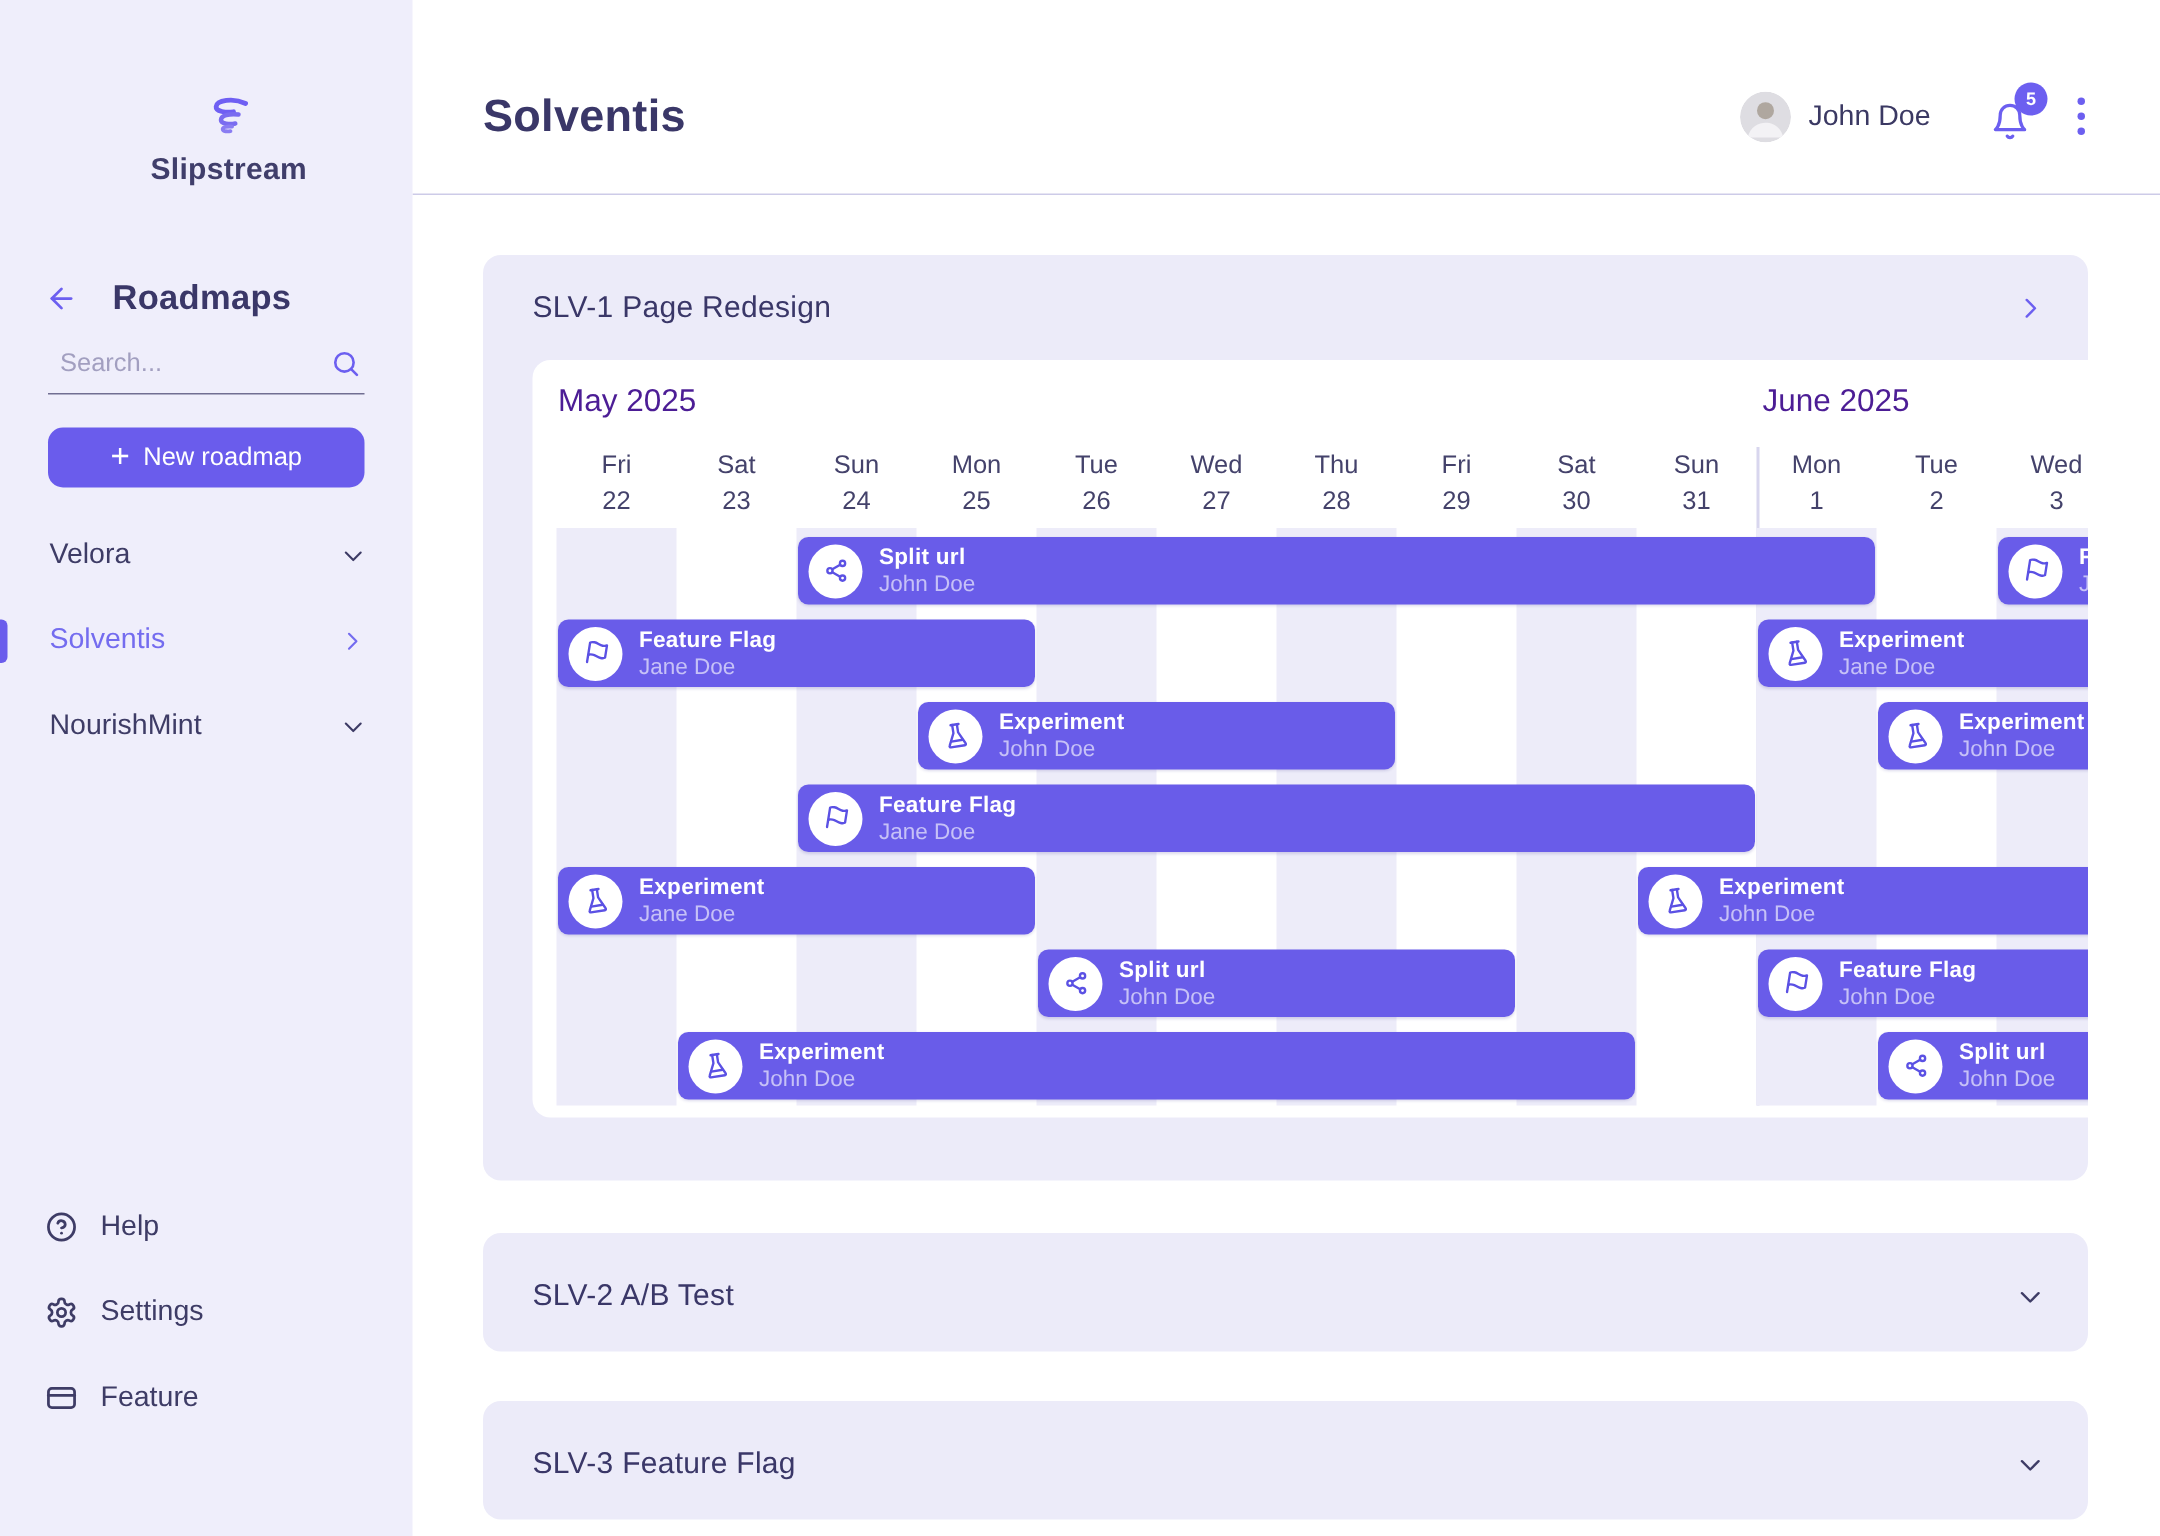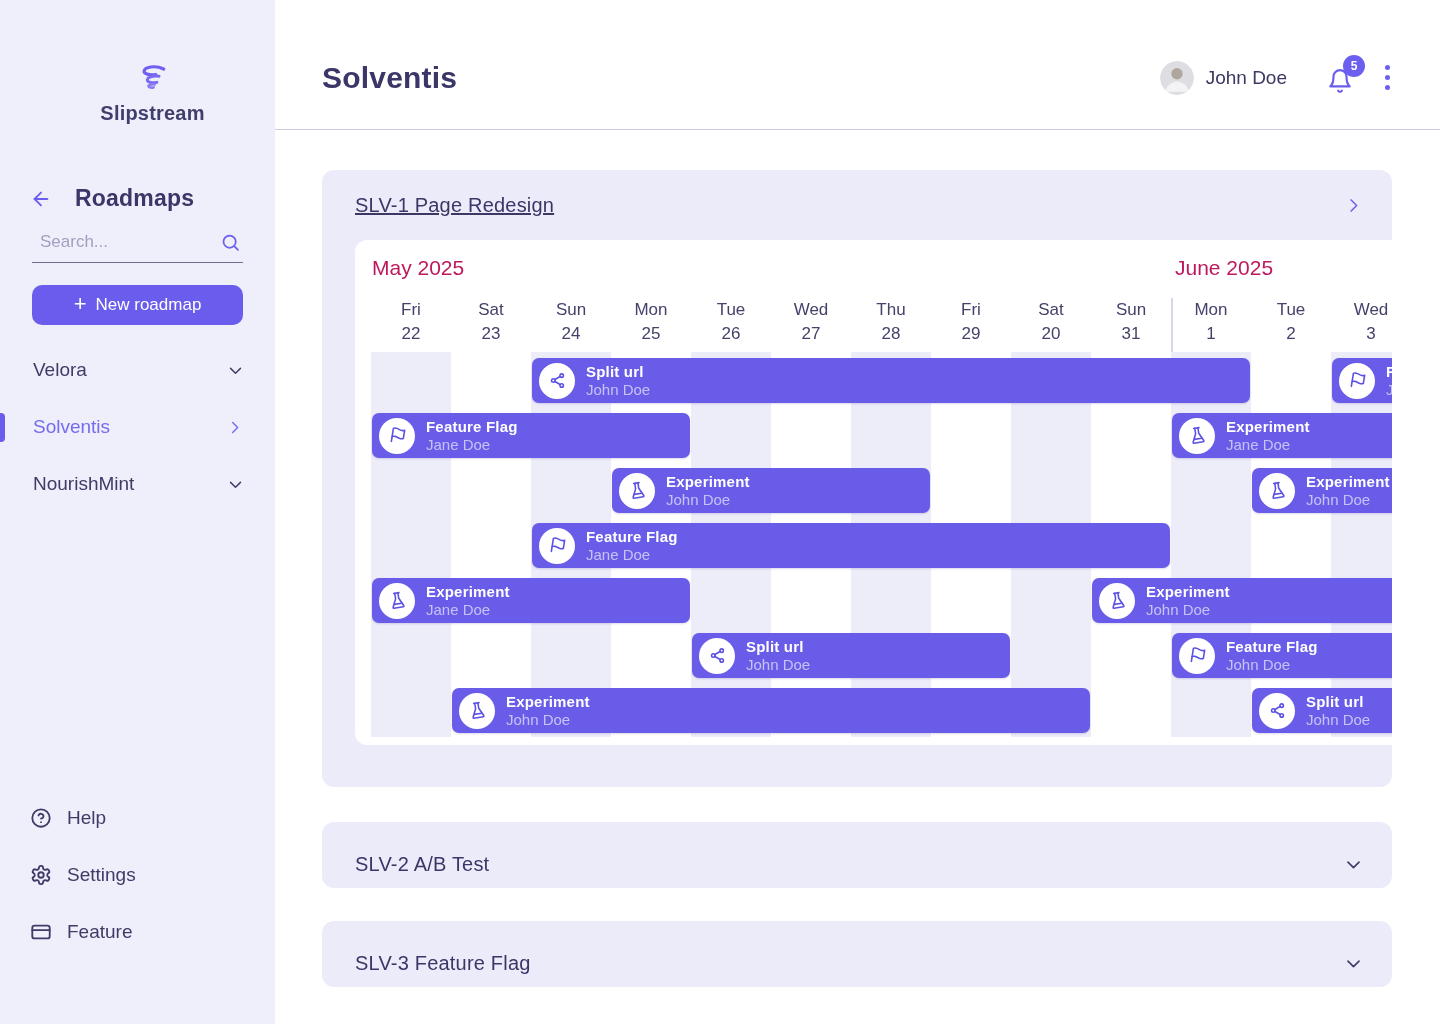--- a/index.html
+++ b/index.html
@@ -50,29 +50,29 @@
   .kebab i { width:5px; height:5px; border-radius:50%; background:#6C5FF0; }
 
   .content { padding:40px 48px 0 47px; }
 
   .panel { background:#ECEBF9; border-radius:12px; overflow:hidden; }
   .panel-head { height:70px; display:flex; align-items:center; justify-content:space-between; padding:0 29px 0 33px; cursor:pointer; }
   .panel-title { font-size:20px; color:#3A3768; letter-spacing:.2px; }
   .panel-head svg { width:19px; height:19px; }
   .chev-right-purple { stroke:#6C5FF0; }
   .chev-down-dark { stroke:#3E3C66; }
-  .panel.collapsed { height:66px; }
+  .panel.collapsed { height:79px; }
   .panel.collapsed .panel-head { height:85px; }
-  .panel.slv1 { height:617px;text-decoration:underline; }
+  .panel.slv1 { height:617px; }
   .panel.gap35 { margin-top:35px; }
   .panel.gap33 { margin-top:33px; }
 
   
   .timeline-card { position:relative; margin-left:33px; height:505px; background:#ffffff; border-radius:12px 0 0 12px; overflow:hidden; }
-  .month-label { position:absolute; top:16px; font-size:21px; font-weight:500; color:#be185d; white-space:nowrap; }
+  .month-label { position:absolute; top:16px; font-size:21px; font-weight:500; color:#4c1d95; white-space:nowrap; }
   .days-row { position:absolute; top:55px; left:0; right:0; height:57px; }
   .day-cell { position:absolute; top:3px; width:80px; text-align:center; color:#44426B; font-size:17px; line-height:24px; font-weight:500; }
   .rows-area { position:absolute; top:112px; left:0; right:0; height:385px; }
   .stripe { position:absolute; top:0; height:385px; width:80px; background:#EDECF9; }
   .june-line { position:absolute; top:58px; height:439px; width:1.5px; background:#D8D6EE; }
 
   .bar { position:absolute; height:45px; background:#695CE9; border-radius:7px; display:flex; align-items:center; padding-left:7px; box-shadow:0 1px 2px rgba(60,50,150,.18); cursor:pointer; }
   .bar-icon { width:36px; height:36px; min-width:36px; border-radius:50%; background:#ffffff; display:flex; align-items:center; justify-content:center; }
   .bar-icon svg { width:19px; height:19px; stroke:#5B51E4; }
   .bar-text { margin-left:11px; white-space:nowrap; }
@@ -229,21 +229,21 @@
             <div class="day-cell" style="left: 496px;">
               <div>Thu</div>
               <div>28</div>
             </div>
             <div class="day-cell" style="left: 576px;">
               <div>Fri</div>
               <div>29</div>
             </div>
             <div class="day-cell" style="left: 656px;">
               <div>Sat</div>
-              <div>20</div>
+              <div>30</div>
             </div>
             <div class="day-cell" style="left: 736px;">
               <div>Sun</div>
               <div>31</div>
             </div>
             <div class="day-cell" style="left: 816px;">
               <div>Mon</div>
               <div>1</div>
             </div>
             <div class="day-cell" style="left: 896px;">

